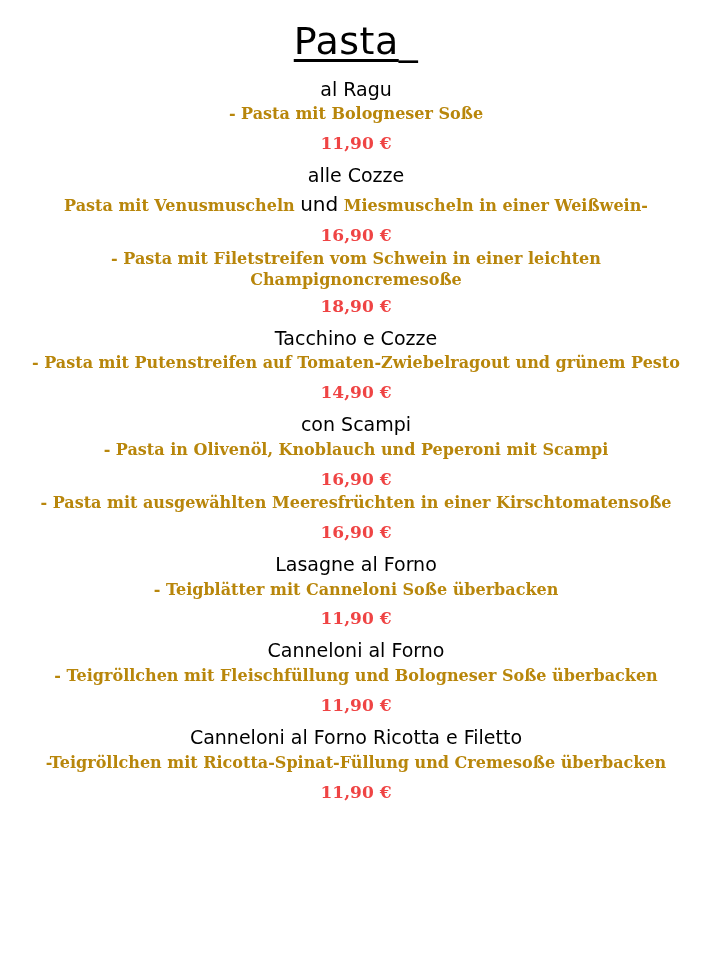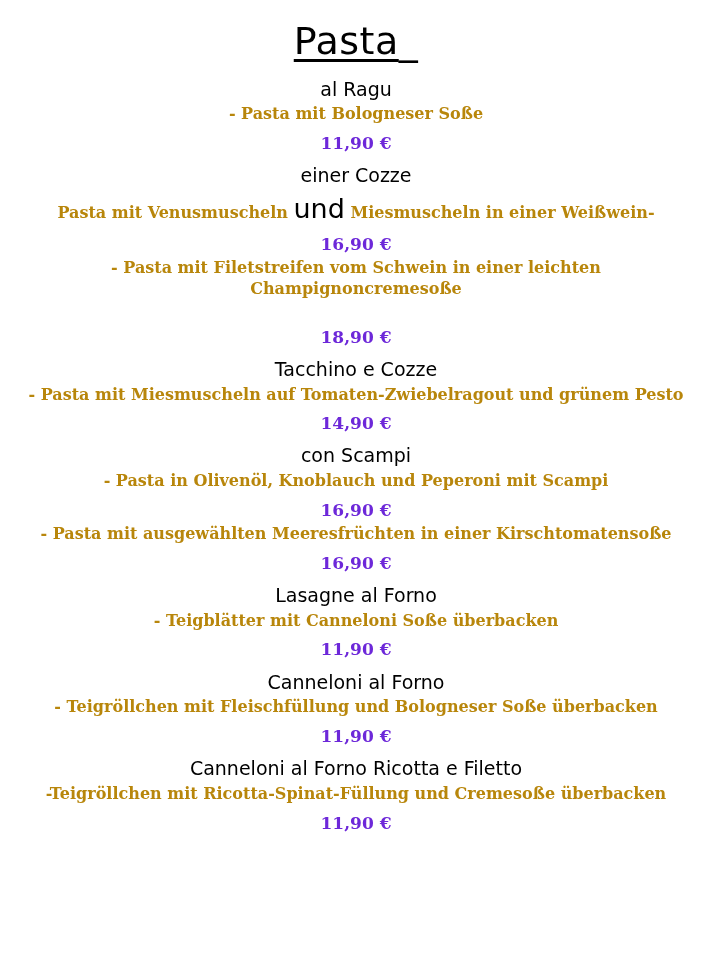--- a/index.html
+++ b/index.html
@@ -48,63 +48,63 @@
     font-size: 16px;
     font-weight: bold;
     line-height: 1.3;
     color: #B8860B;
   }
   .seg-gold {
     color: #B8860B;
   }
   .seg-plain {
     font-family: "DejaVu Sans", sans-serif;
-    font-size: 27px;
+    font-size: 20px;
     font-weight: normal;
     color: #000000;
   }
   .item-price {
     margin: 7px 0 0 0;
     font-family: "DejaVu Serif", serif;
     font-size: 17px;
     font-weight: bold;
     line-height: 1.3;
-    color: #6d28d9;
+    color: #ef4444;
   }
   .item-price.extra-space {
-    margin-top: 26px;
+    margin-top: 4px;
   }
 </style>
 </head>
 <body>
 
 <div class="page">
   <h1 class="title"><span class="title-text">Pasta</span><span class="title-suffix">_</span></h1>
 
   <div class="menu">
   <section class="item">
     <h2 class="item-name">al Ragu</h2>
     <p class="item-desc"><span class="seg-gold">- Pasta mit Bologneser Soße</span></p>
     <p class="item-price">11,90 €</p>
   </section>
 
   <section class="item">
-    <h2 class="item-name">einer Cozze</h2>
+    <h2 class="item-name">alle Cozze</h2>
     <p class="item-desc"><span class="seg-gold">Pasta mit Venusmuscheln </span><span class="seg-plain">und</span><span class="seg-gold"> Miesmuscheln in einer Weißwein-</span><br></p>
     <p class="item-price">16,90 €</p>
   </section>
 
   <section class="item">
     <p class="item-desc"><span class="seg-gold">- Pasta mit Filetstreifen vom Schwein in einer leichten</span><br><span class="seg-gold">Champignoncremesoße</span></p>
     <p class="item-price extra-space">18,90 €</p>
   </section>
 
   <section class="item">
     <h2 class="item-name">Tacchino e Cozze</h2>
-    <p class="item-desc"><span class="seg-gold">- Pasta mit Miesmuscheln auf Tomaten-Zwiebelragout und grünem Pesto</span></p>
+    <p class="item-desc"><span class="seg-gold">- Pasta mit Putenstreifen auf Tomaten-Zwiebelragout und grünem Pesto</span></p>
     <p class="item-price">14,90 €</p>
   </section>
 
   <section class="item">
     <h2 class="item-name">con Scampi</h2>
     <p class="item-desc"><span class="seg-gold">- Pasta in Olivenöl, Knoblauch und Peperoni mit Scampi</span></p>
     <p class="item-price">16,90 €</p>
   </section>
 
   <section class="item">

